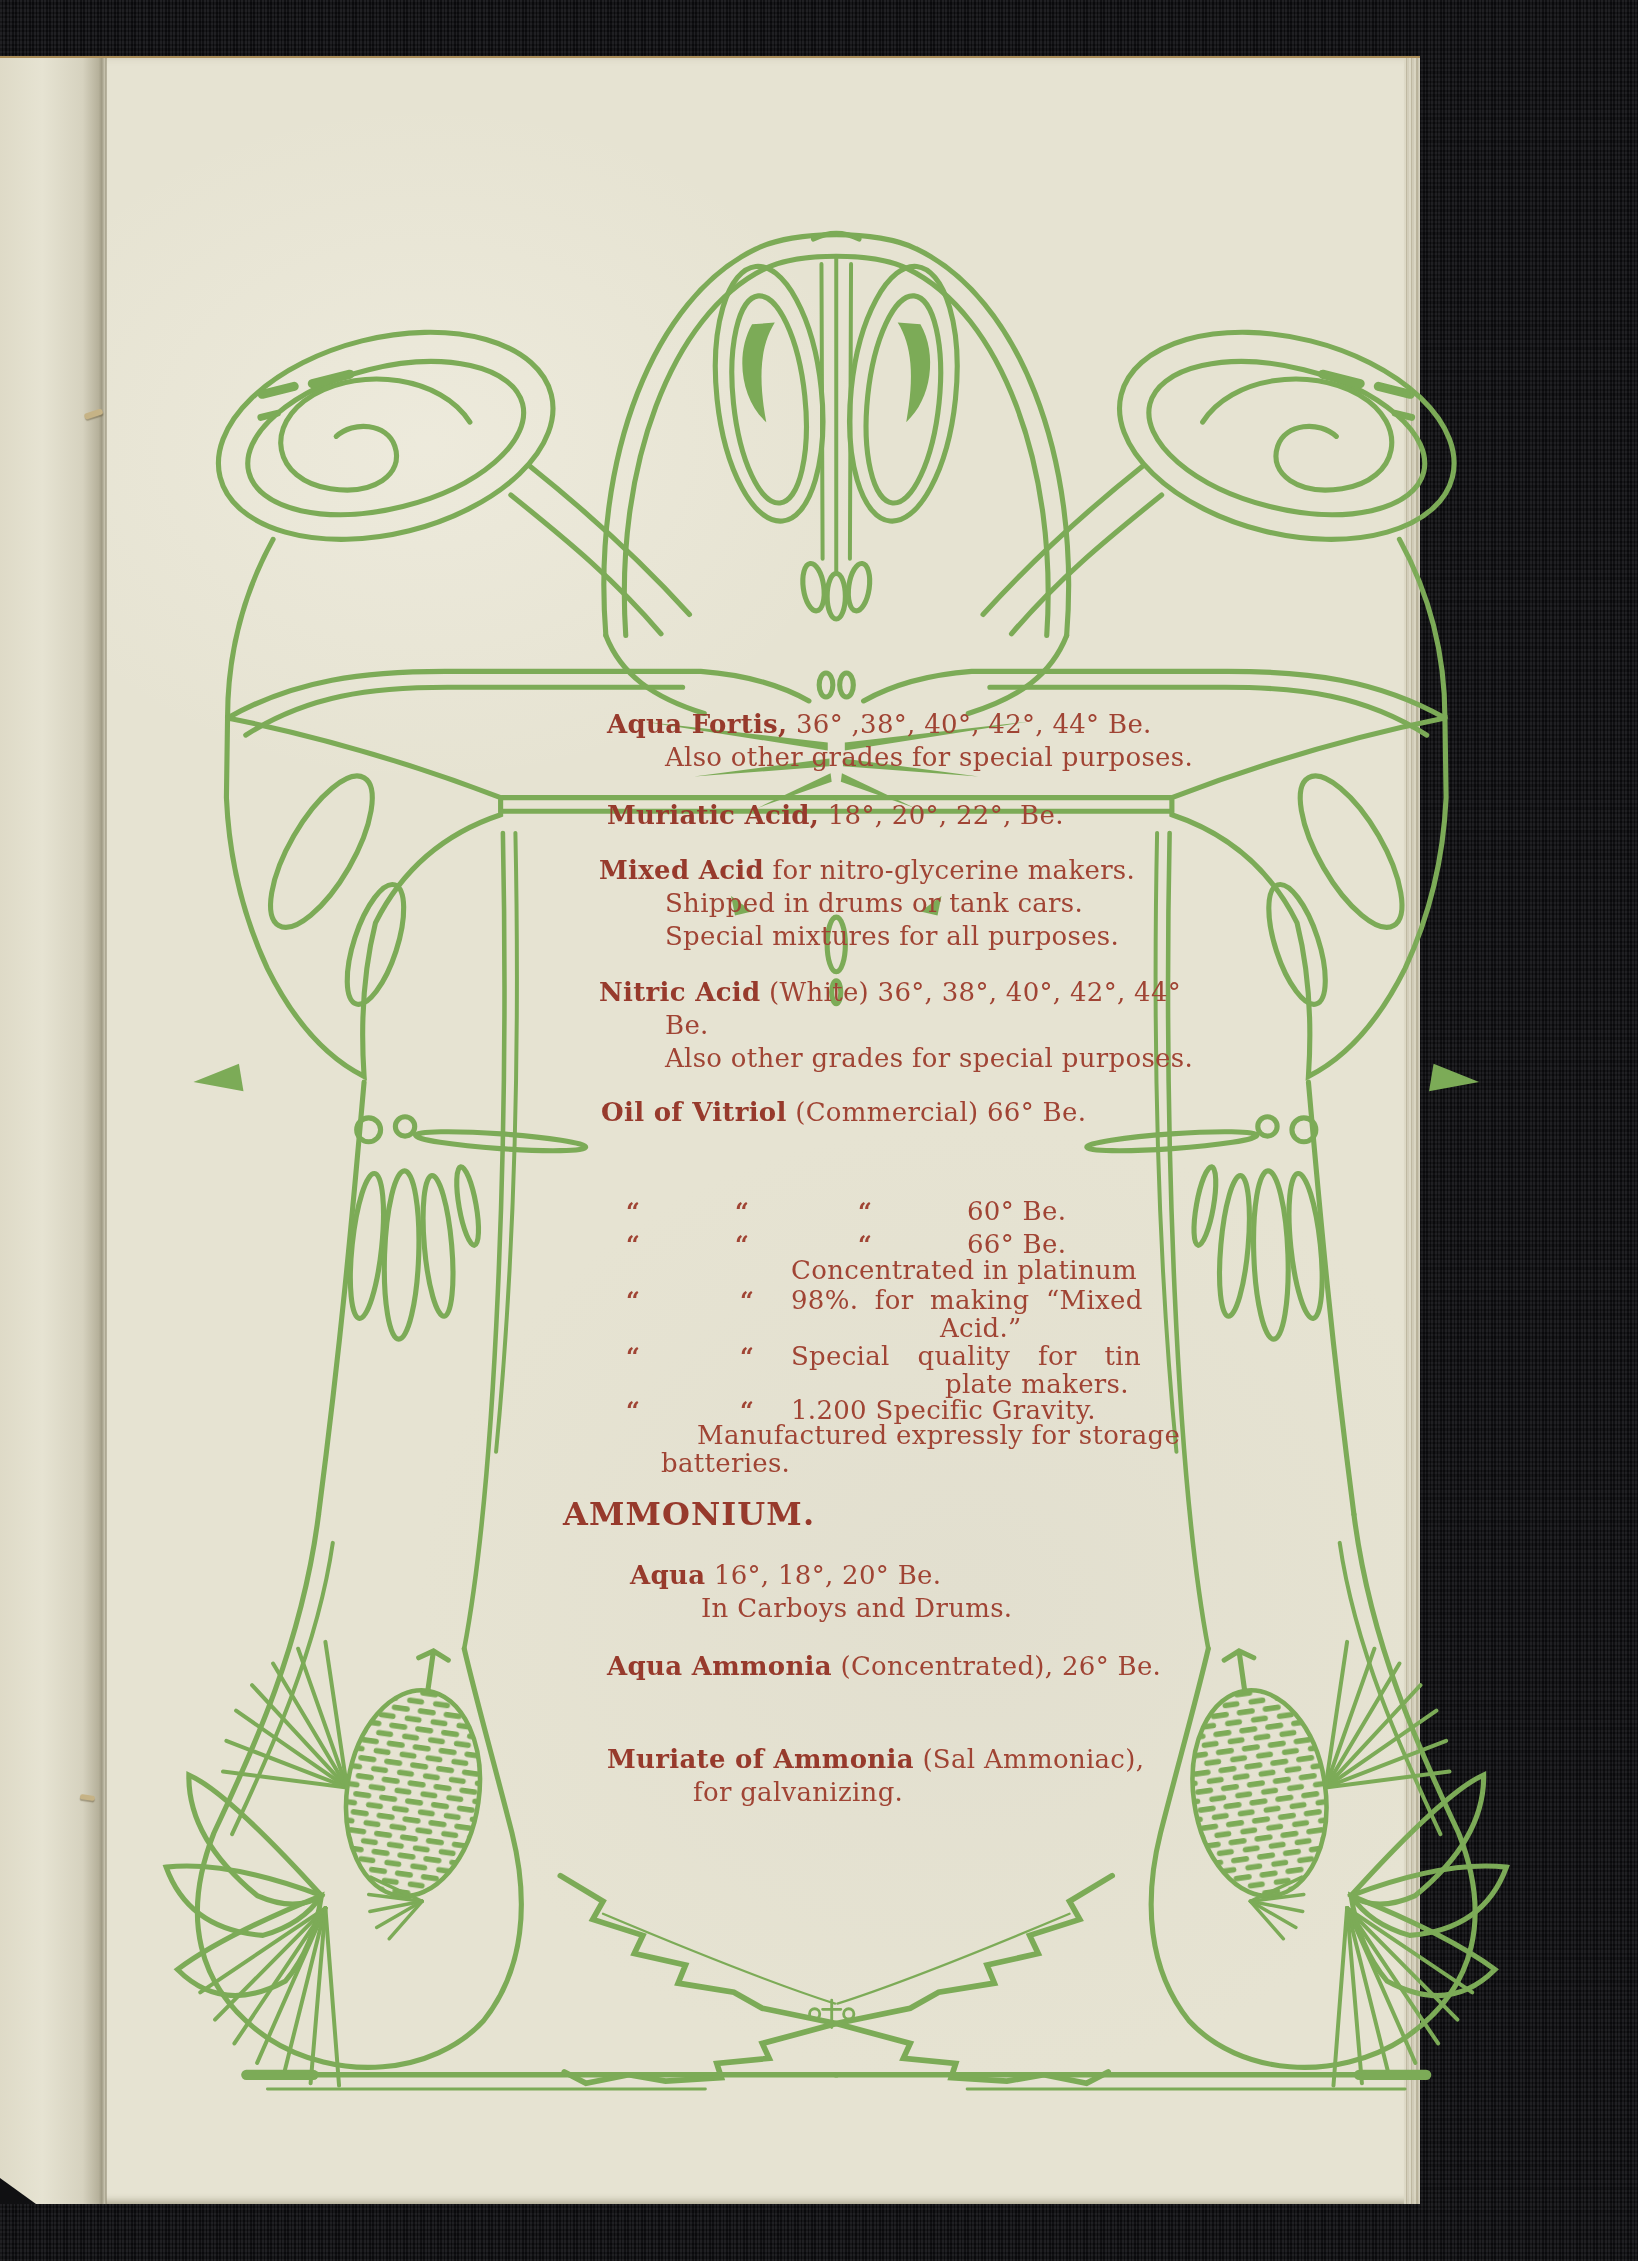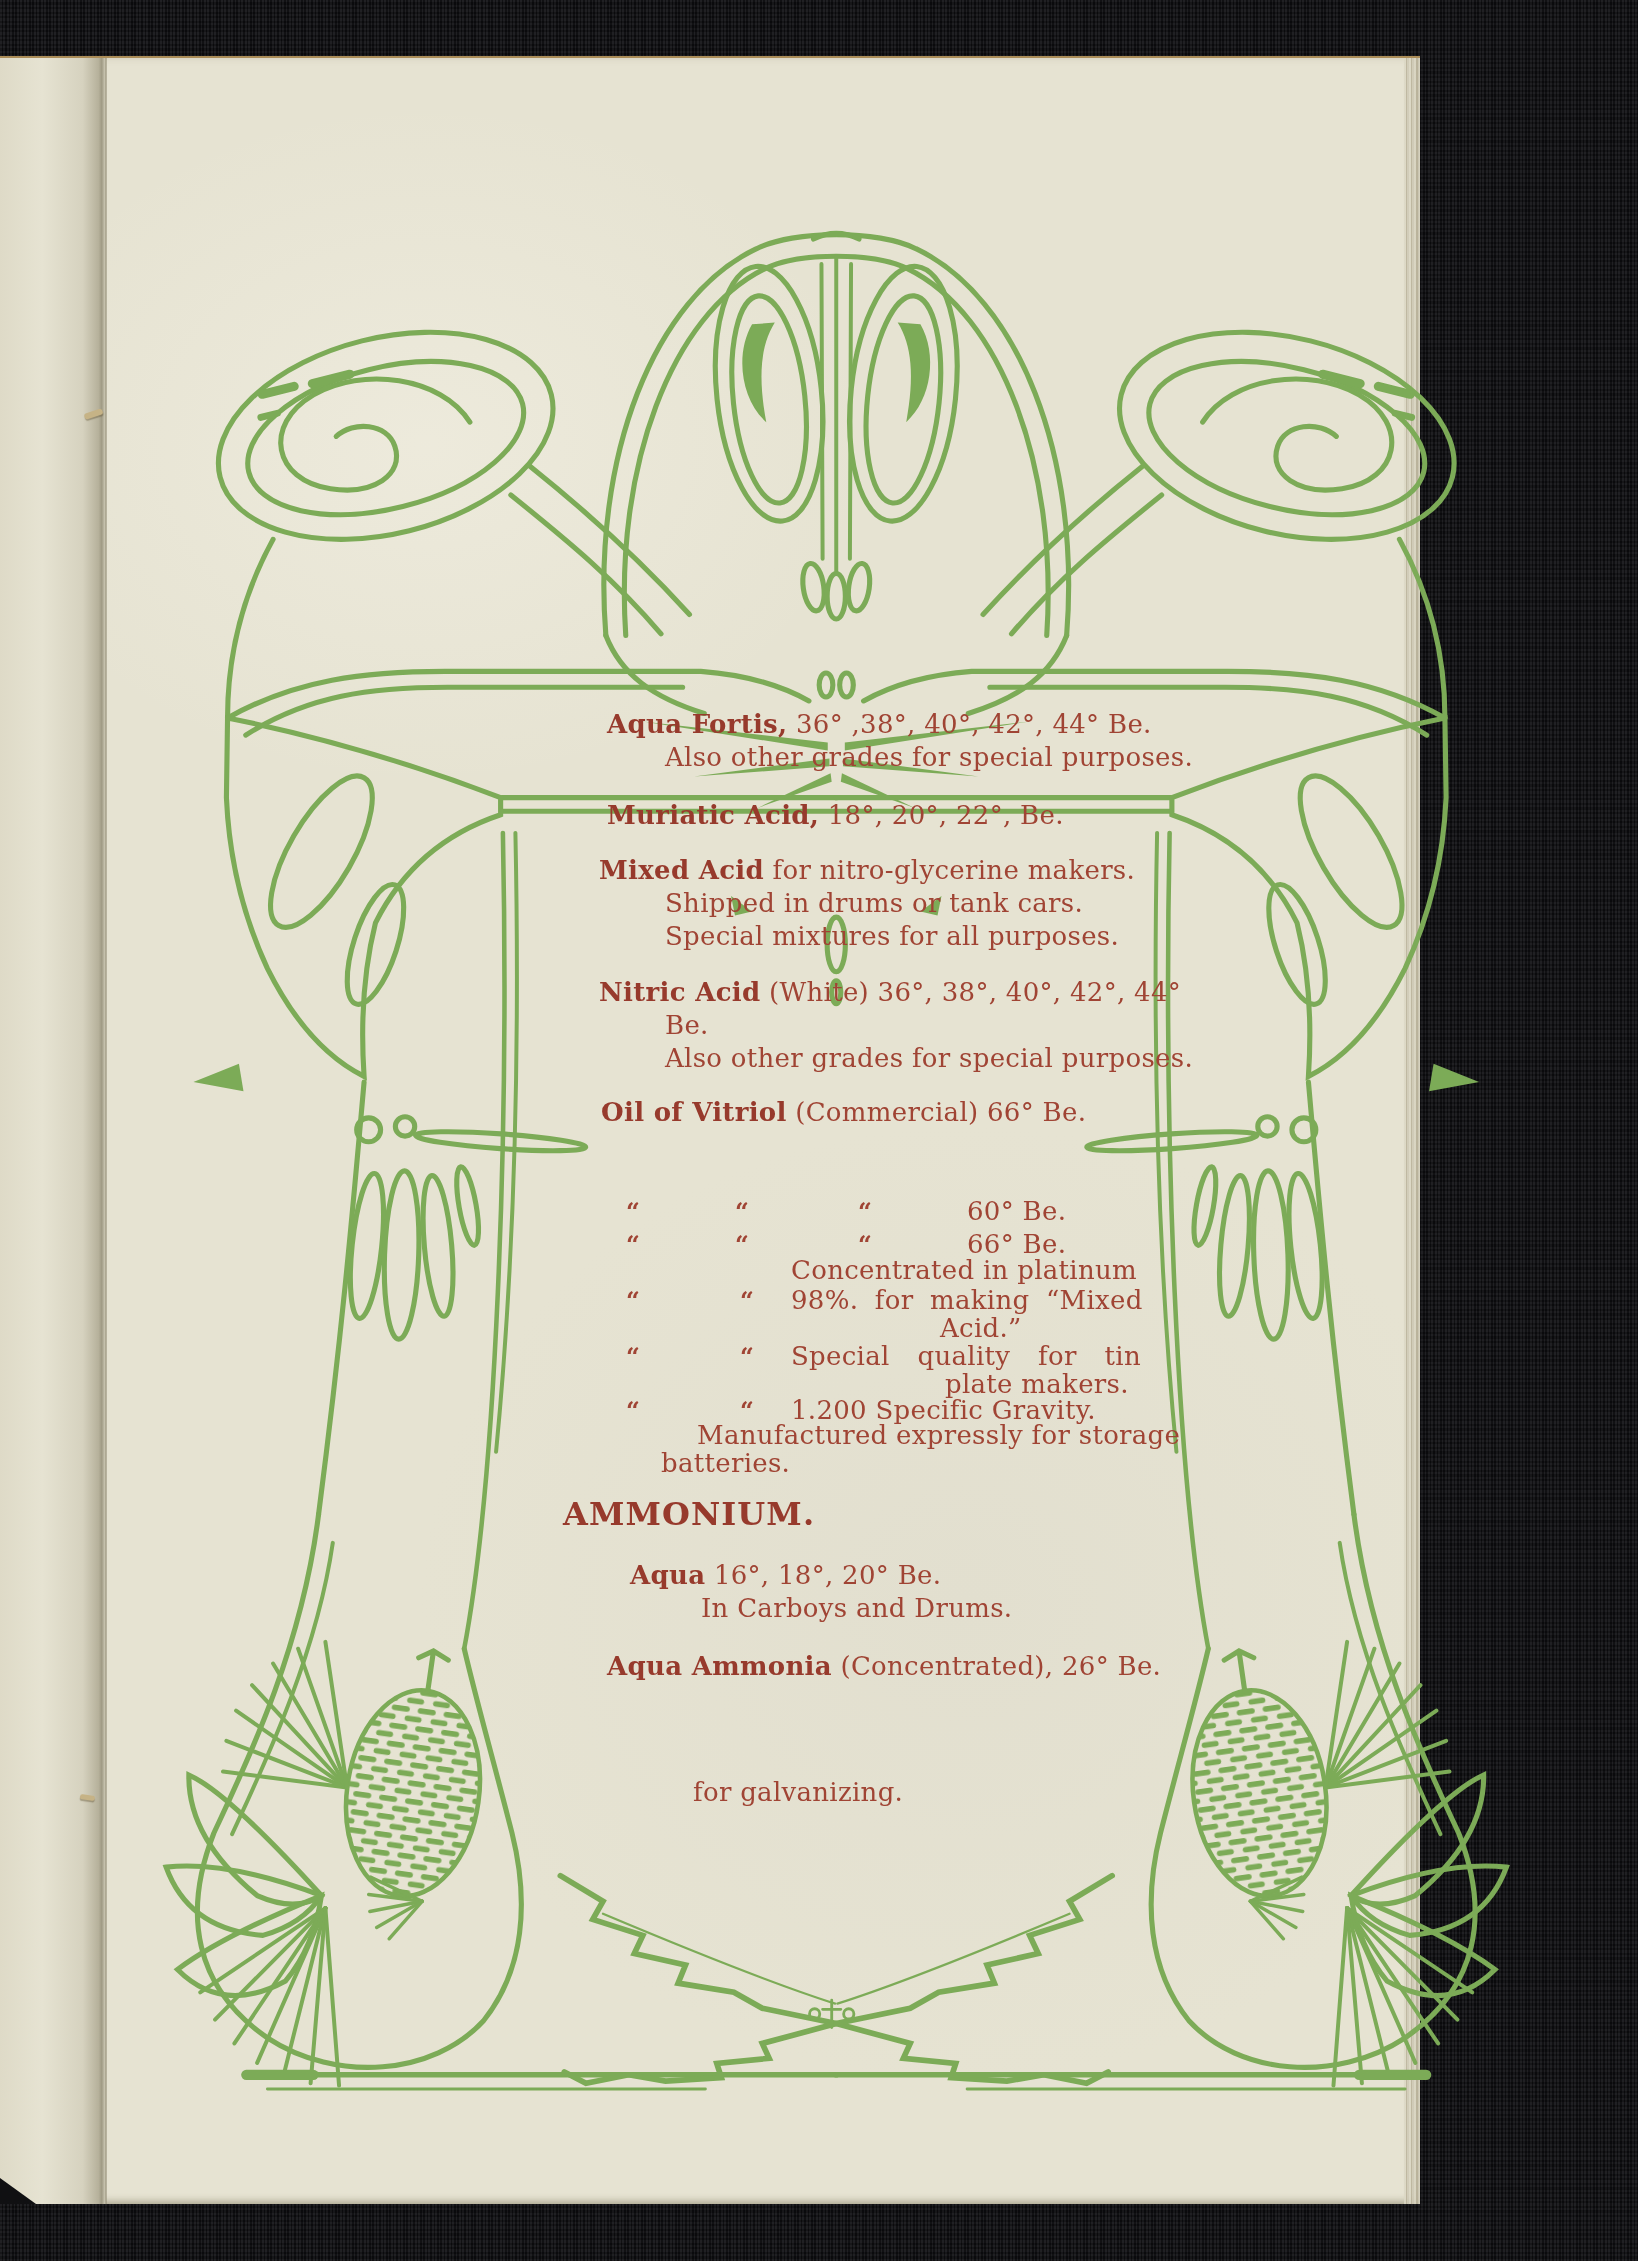--- a/index.html
+++ b/index.html
@@ -224,18 +224,19 @@
     <div class="tl" style="left:661px;top:1363px;margin-left:36px;"><span>Manufactured expressly for storage</span></div>
     <div class="tl" style="left:661px;top:1391px;"><span>batteries.</span></div>
 
     <div class="tl head" style="left:563px;top:1438px;"><span class="b">AMMONIUM.</span></div>
 
     <div class="tl" style="left:630px;top:1503px;"><span class="b">Aqua</span><span> 16°, 18°, 20° Be.</span></div>
     <div class="tl" style="left:701px;top:1536px;"><span>In Carboys and Drums.</span></div>
 
     <div class="tl" style="left:607px;top:1594px;"><span class="b">Aqua Ammonia</span><span> (Concentrated), 26° Be.</span></div>
 
+    <div class="tl" style="left:607px;top:1687px;"><span class="b">Muriate of Ammonia</span><span> (Sal Ammoniac),</span></div>
     <div class="tl" style="left:676px;top:1720px;margin-left:17px;"><span>for galvanizing.</span></div>
   </div>
 
   <div class="corner-cut"></div>
 </div>
 
 
 </body></html>

